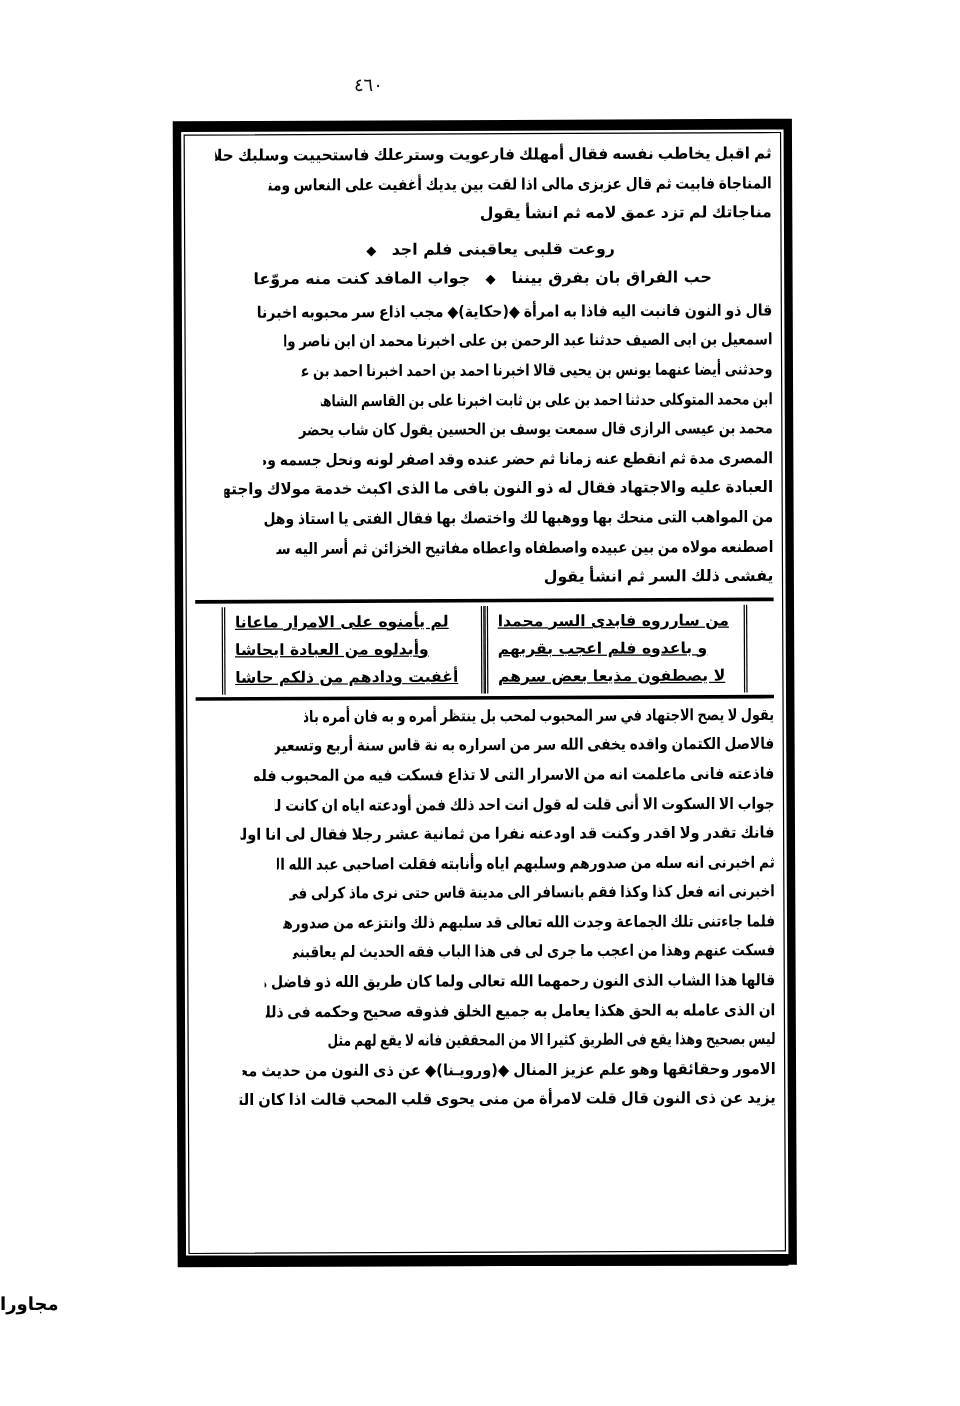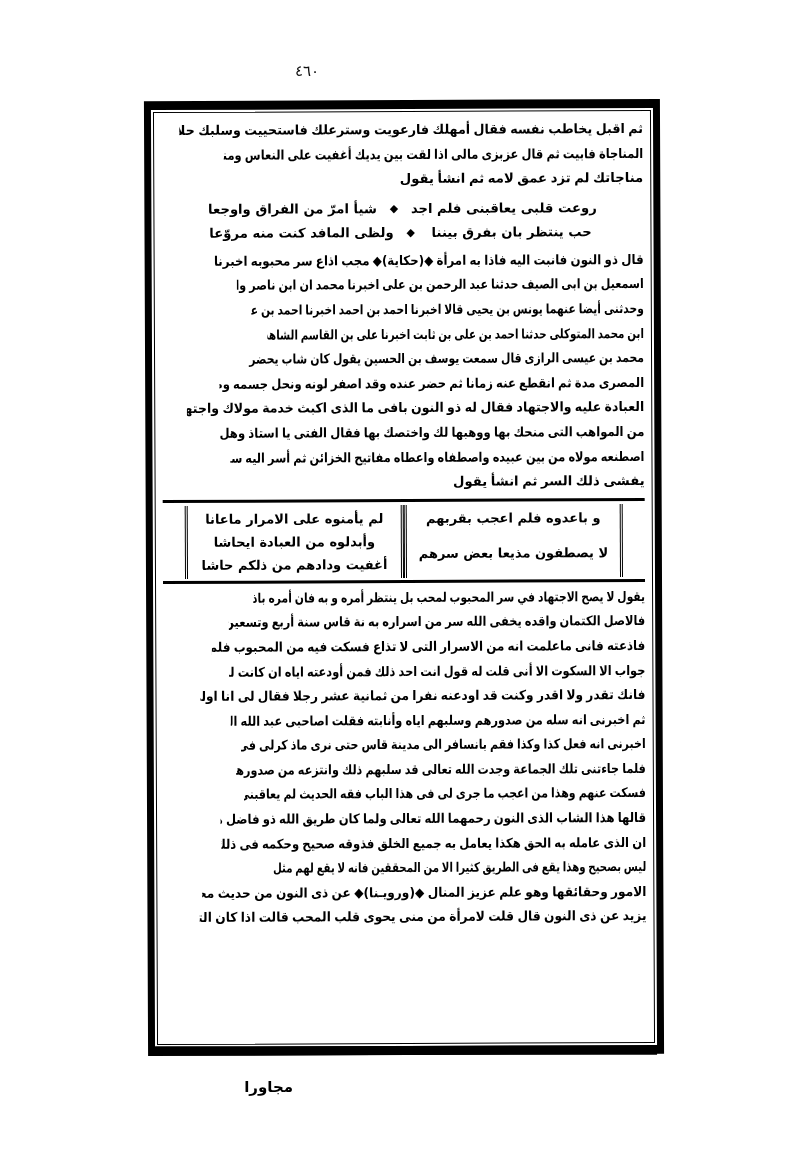--- a/index.html
+++ b/index.html
@@ -132,38 +132,39 @@
     gap: 0;
     padding: 0 22px;
   }
   #poem-table .col {
     flex: 1 1 50%;
     box-sizing: border-box;
     border-right: 3px double #000;
     border-left: 3px double #000;
     padding: 2px 8px 2px 8px;
     direction: rtl;
-    text-align: center;
+    text-align: left;
     font-size: 13px;
     font-weight: 600;
     line-height: 23px;
+    text-decoration: underline;
   }
   #poem-table .col.right-col { border-left: 3px double #000; }
   #poem-table .col .pl {
     display: block;
     white-space: nowrap;
   }
 
   
   #catchword {
     position: absolute;
-    left: 17px;
+    left: 0;
     top: 1078px;
     width: 636px;
-    text-align: right;
+    text-align: left;
     padding-right: 360px;
     box-sizing: border-box;
     direction: rtl;
     font-size: 15px;
     font-weight: 700;
     font-family: "DejaVu Sans", sans-serif;
   }
 
   
   #text-frame::after {
@@ -187,47 +188,47 @@
     <div class="body-block" id="block-top">
       <span class="ln fit" style="transform: scaleX(0.9621);">ثم اقبل يخاطب نفسه فقال أمهلك فارعويت وسترعلك فاستحييت وسلبك حلاوة</span>
       <span class="ln fit" style="transform: scaleX(0.87);">المناجاة فابيت  ثم قال عزبزى مالى اذا لقت بين يديك  أغفيت على النعاس ومنعتنى حلاوة</span>
       <span class="ln center">مناجاتك لم تزد عمق لامه ثم انشأ يقول</span>
     </div>
 
     <div id="upper-poem">
       <div class="verse">
         <span class="hemistich">روعت قلبى يعاقبنى فلم اجد</span>
         <span class="dot">◆</span>
-        <span class="hemistich">شيأ امرّ من الفراق واوجعا</span>
       </div>
       <div class="verse">
-        <span class="hemistich">حب ينتظر بان بفرق بيننا</span>
+        <span class="hemistich">حب الفراق بان بفرق بيننا</span>
         <span class="dot">◆</span>
-        <span class="hemistich">ولظى المافد كنت منه مروّعا</span>
+        <span class="hemistich">جواب المافد كنت منه مروّعا</span>
       </div>
     </div>
 
     <div class="body-block" id="block-mid">
       <span class="ln fit" style="transform: scaleX(0.8959);">قال ذو النون فانبت اليه فاذا به امرأة  ◆(حكاية)◆  مجب اذاع سر محبوبه اخبرنا محمد بن</span>
       <span class="ln fit" style="transform: scaleX(0.8441);">اسمعيل بن ابى الصيف حدثنا عبد الرحمن بن على اخبرنا محمد ان ابن ناصر وابن عبد الباقى</span>
       <span class="ln fit" style="transform: scaleX(0.8142);">وحدثنى أيضا عنهما يونس بن يحيى  قالا اخبرنا احمد بن احمد اخبرنا احمد بن عبد الله حدثنا احمد</span>
       <span class="ln fit" style="transform: scaleX(0.7812);">ابن محمد المتوكلى حدثنا احمد بن على بن ثابت اخبرنا على بن القاسم الشاهد قال سمعت احمد بن</span>
       <span class="ln fit" style="transform: scaleX(0.8253);">محمد بن عيسى الرازى  قال سمعت يوسف بن الحسين يقول كان شاب يحضر مجلس ذى النون</span>
       <span class="ln fit" style="transform: scaleX(0.8812);">المصرى مدة ثم انقطع عنه زمانا ثم حضر عنده وقد اصفر لونه ونحل جسمه وظهرت آثار</span>
       <span class="ln fit" style="transform: scaleX(0.9488);">العبادة عليه والاجتهاد فقال له ذو النون بافى ما الذى اكبث خدمة مولاك واجتهادك</span>
       <span class="ln fit" style="transform: scaleX(0.8812);">من المواهب التى منحك بها ووهبها لك واختصك بها فقال الفتى يا استاذ وهل رأيت عبدا</span>
       <span class="ln fit" style="transform: scaleX(0.8592);">اصطنعه مولاه من بين عبيده واصطفاه واعطاه مفاتيح الخزائن ثم أسر اليه سرا أيحسن ان</span>
       <span class="ln center">يفشى ذلك السر ثم انشأ يقول</span>
     </div>
 
     <div id="poem-table">
       <div class="tbl">
         <div class="col right-col">
+          <span class="pl" style="display: block;">من سارروه فابدى السر محمدا</span>
           <span class="pl" style="display: block;">و باعدوه فلم اعجب بقربهم</span>
-          <span class="pl" style="display: block; margin-top: 12px;">لا يصطفون مذيعا بعض سرهم</span>
+          <span class="pl" style="display: block;">لا يصطفون مذيعا بعض سرهم</span>
         </div>
         <div class="col left-col">
           <span class="pl" style="display: block;">لم يأمنوه على الامرار ماعانا</span>
           <span class="pl" style="display: block;">وأبدلوه من العبادة ايحاشا</span>
           <span class="pl" style="display: block;">أغفيت ودادهم من ذلكم حاشا</span>
         </div>
       </div>
     </div>
 
     <div class="body-block" id="block-bottom">

